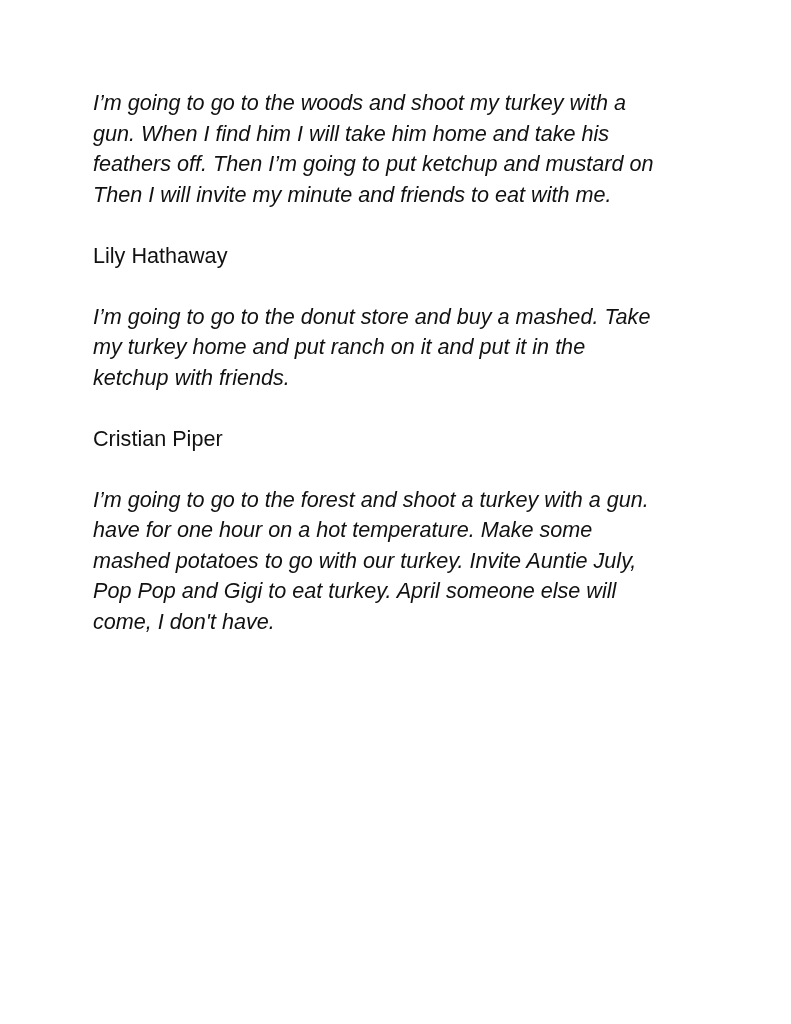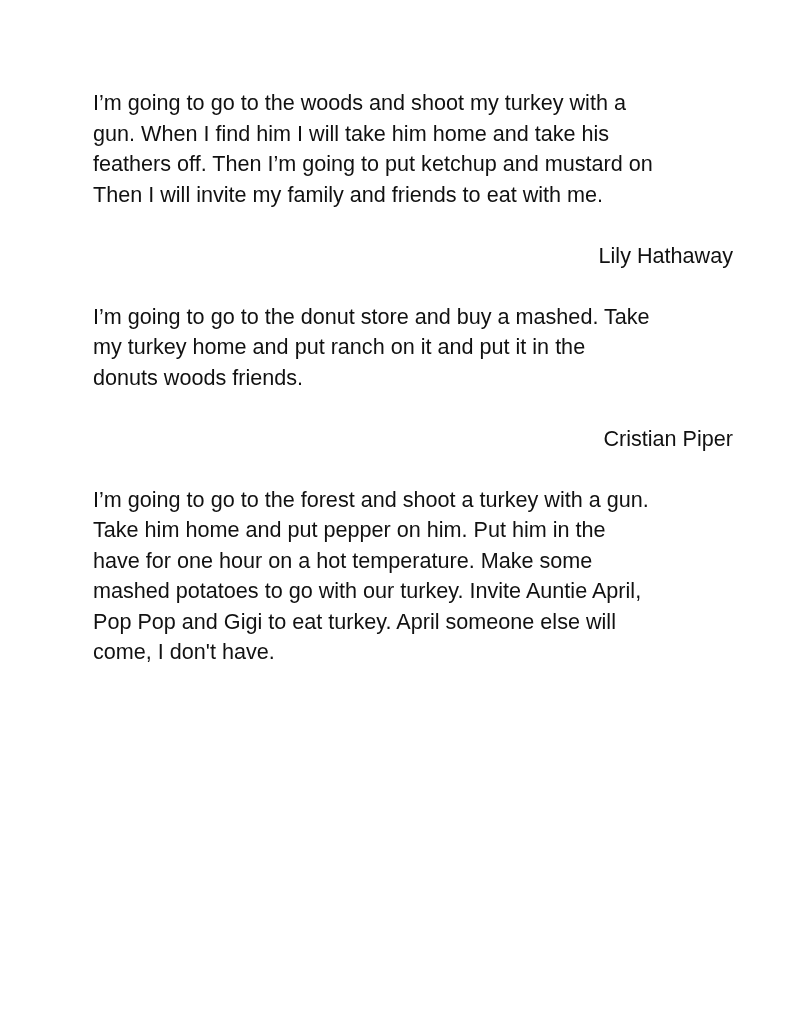--- a/index.html
+++ b/index.html
@@ -31,50 +31,49 @@
       line-height: 30.5px;
       color: #111111;
     }
     .block {
       margin: 0 0 30.5px 0;
       white-space: normal;
     }
     .line {
       display: block;
       white-space: nowrap;
+      font-style: italic;
     }
     .author {
       margin: 0 0 30.5px 0;
-      text-align: right;
     }
   </style>
 </head>
 <body>
 
 <div class="page">
   <div class="content">
 
     <div class="block">
       <span class="line">I’m going to go to the woods and shoot my turkey with a</span>
       <span class="line">gun. When I find him I will take him home and take his</span>
       <span class="line">feathers off. Then I’m going to put ketchup and mustard on</span>
-      <span class="line">Then I will invite my family and friends to eat with me.</span>
+      <span class="line">Then I will invite my minute and friends to eat with me.</span>
     </div>
     <div class="author">Lily Hathaway</div>
 
     <div class="block">
       <span class="line">I’m going to go to the donut store and buy a mashed. Take</span>
       <span class="line">my turkey home and put ranch on it and put it in the</span>
-      <span class="line">donuts woods friends.</span>
+      <span class="line">ketchup with friends.</span>
     </div>
     <div class="author">Cristian Piper</div>
 
     <div class="block">
       <span class="line">I’m going to go to the forest and shoot a turkey with a gun.</span>
-      <span class="line">Take him home and put pepper on him. Put him in the</span>
       <span class="line">have for one hour on a hot temperature. Make some</span>
-      <span class="line">mashed potatoes to go with our turkey. Invite Auntie April,</span>
+      <span class="line">mashed potatoes to go with our turkey. Invite Auntie July,</span>
       <span class="line">Pop Pop and Gigi to eat turkey. April someone else will</span>
       <span class="line">come, I don't have.</span>
     </div>
 
   </div>
 </div>
 
 </body></html>

